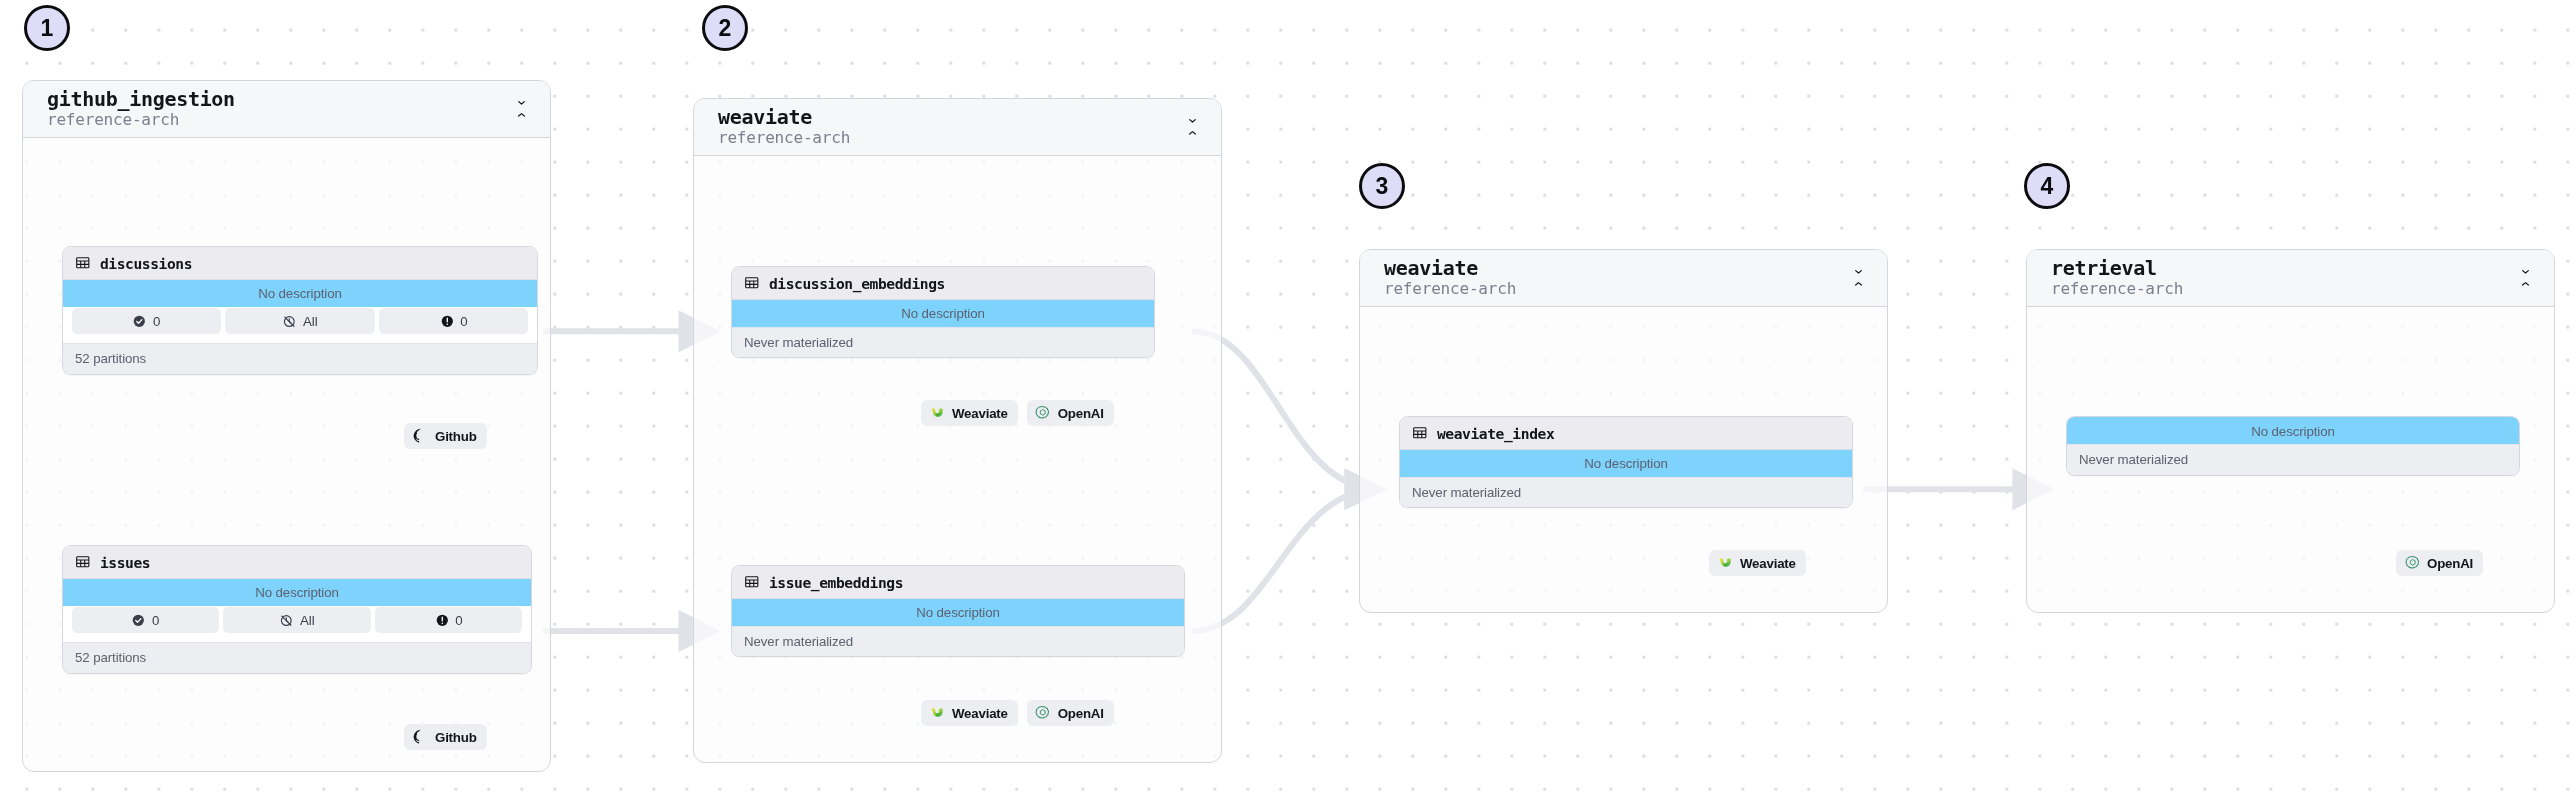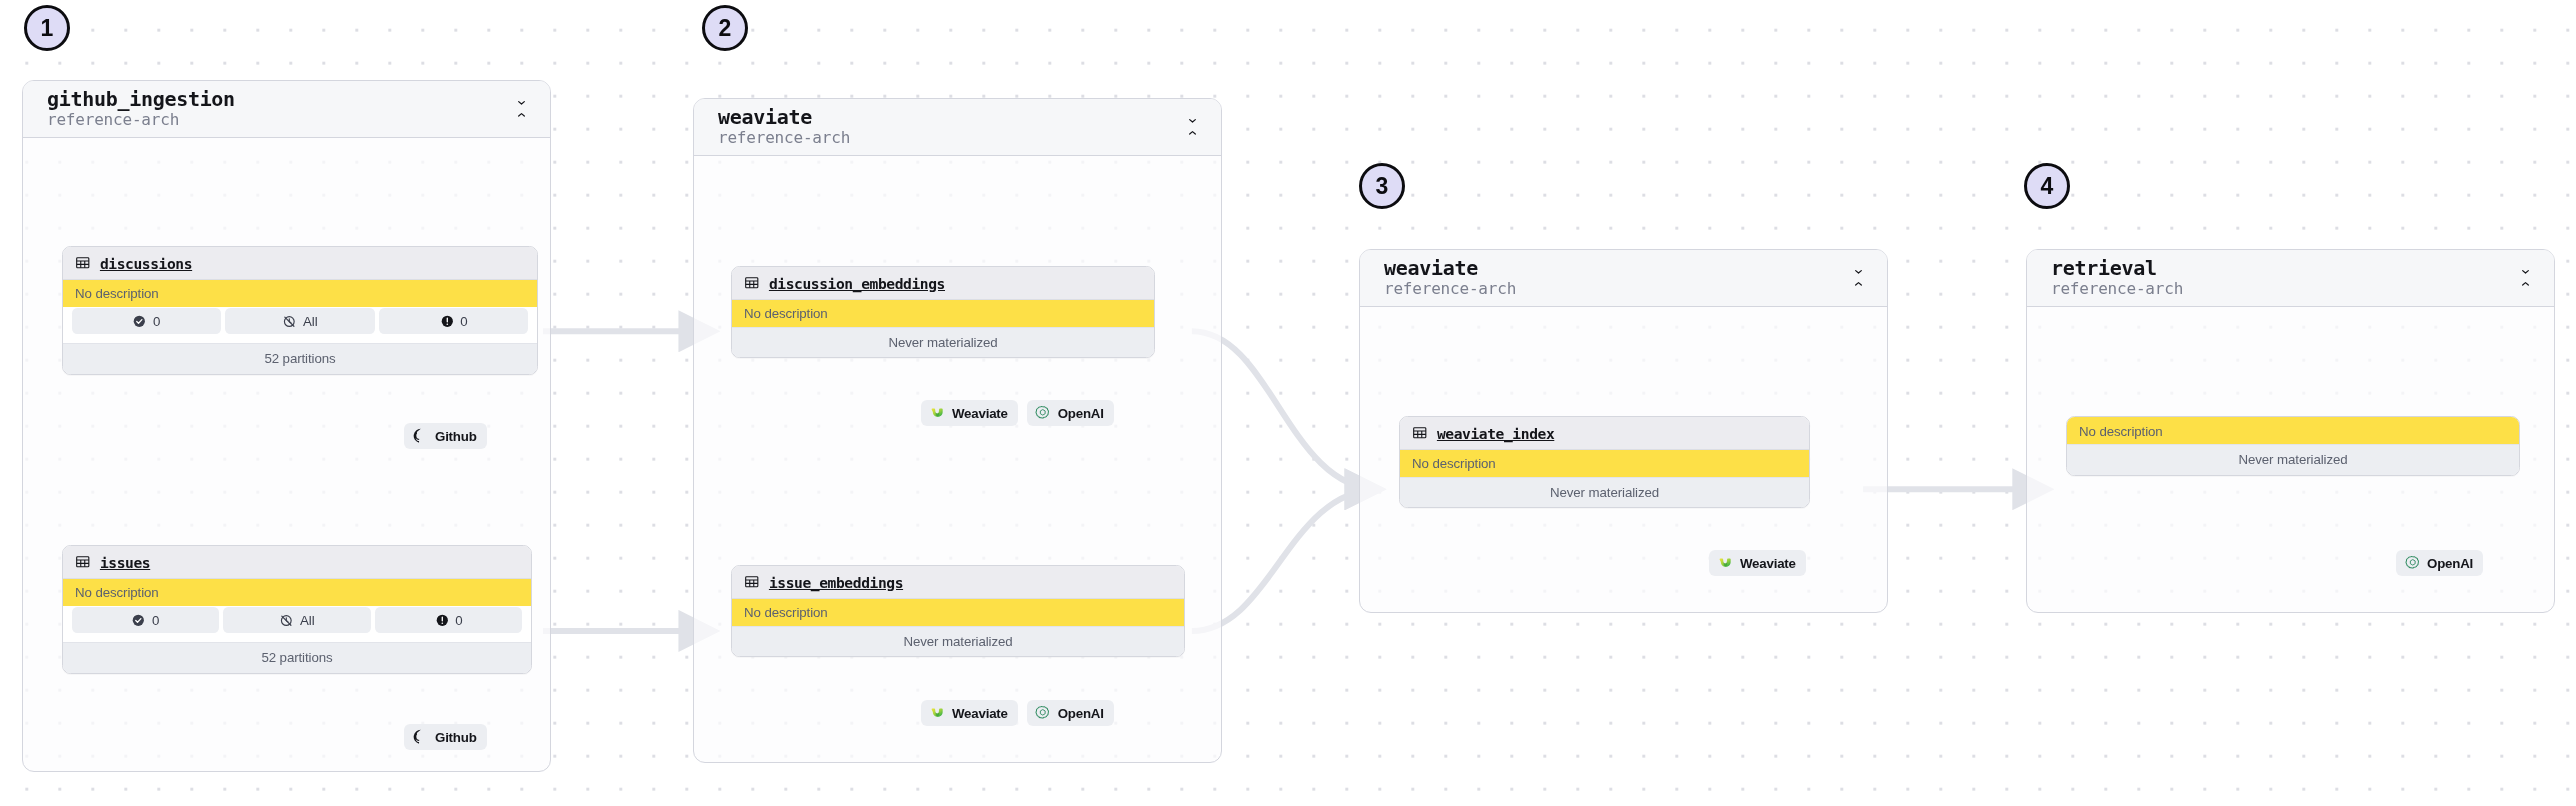--- a/index.html
+++ b/index.html
@@ -110,37 +110,36 @@
     background: #ececf0;
     border-bottom: 0.9px solid #dcdee4;
   }
   .asset-title {
     font-family: "DejaVu Sans Mono", "Liberation Mono", monospace;
     font-size: 14.6px;
     font-weight: 700;
     color: #14151a;
     letter-spacing: -0.4px;
     white-space: nowrap;
-    text-decoration: underline;
   }
   .asset-desc {
     padding: 6.9px 12px 5.2px 12px;
     font-size: 13.3px;
     color: #5c616f;
-    background: #fde047;
+    background: #7dd3fc;
     letter-spacing: -0.1px;
+    text-align: center;
   }
   .asset-footer {
     padding: 6.9px 12px 7.7px 12px;
     font-size: 13.3px;
     color: #5c616f;
     background: #eceef2;
     border-top: 0.9px solid #e2e4ea;
     letter-spacing: -0.1px;
-    text-align: center;
   }
   .status-row {
     display: flex;
     gap: 4.3px;
     padding: 1.7px 8.6px 8.6px 8.6px;
     background: #ffffff;
   }
   .status-chip {
     flex: 1;
     height: 26px;
@@ -378,21 +377,21 @@
             <g fill="none" stroke="#14151a" stroke-width="1.7">
               <rect x="2.6" y="4.2" width="18.8" height="15.6" rx="1.4"></rect>
               <path d="M2.6 9.2h18.8M2.6 14.5h18.8M8.9 9.2v10.6M15.1 9.2v10.6"></path>
             </g>
           </svg>
           <span class="asset-title">issue_embeddings</span>
         </div>
         <div class="asset-desc">No description</div>
         <div class="asset-footer">Never materialized</div>
       </div>
-      <div class="asset" style="left: 1399px; top: 416px; width: 411px;">
+      <div class="asset" style="left: 1399px; top: 416px; width: 454px;">
         <div class="asset-header">
           <svg width="15.5" height="15.5" viewBox="0 0 24 24">
             <g fill="none" stroke="#14151a" stroke-width="1.7">
               <rect x="2.6" y="4.2" width="18.8" height="15.6" rx="1.4"></rect>
               <path d="M2.6 9.2h18.8M2.6 14.5h18.8M8.9 9.2v10.6M15.1 9.2v10.6"></path>
             </g>
           </svg>
           <span class="asset-title">weaviate_index</span>
         </div>
         <div class="asset-desc">No description</div>

